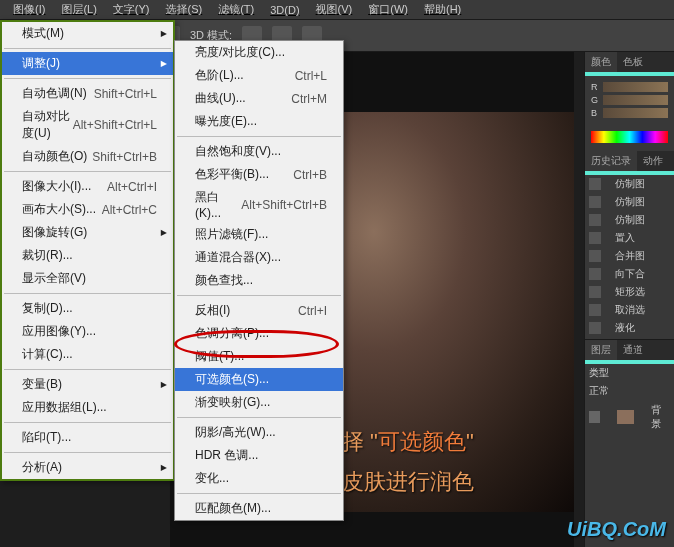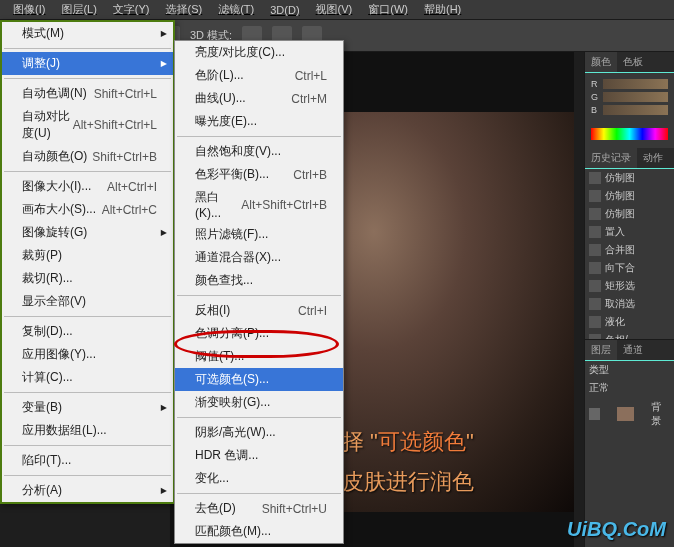--- a/index.html
+++ b/index.html
@@ -16,30 +16,30 @@
 .instruction .highlight { color: #f07b3a; }
 .submenu1 { position: absolute; left: 0; top: 20px; width: 175px; background: #f0f0f0; border: 2px solid #4d7c0f; box-shadow: 2px 2px 6px rgba(0,0,0,0.4); z-index: 10; }
 .submenu2 { position: absolute; left: 174px; top: 40px; width: 170px; background: #f0f0f0; border: 1px solid #888; box-shadow: 2px 2px 6px rgba(0,0,0,0.4); z-index: 11; }
 .menu-row { display: flex; justify-content: space-between; align-items: center; padding: 3px 16px 3px 20px; font-size: 12px; color: #222; position: relative; }
 .menu-row.highlighted { background: #3875d7; color: #fff; }
 .menu-row.has-sub::after { content: "▶"; font-size: 8px; position: absolute; right: 6px; }
 .menu-sep { height: 1px; background: #bbb; margin: 3px 2px; }
 .shortcut { color: #555; font-size: 12px; }
 .circled { position: absolute; left: 174px; top: 330px; width: 165px; height: 28px; border: 3px solid #c00; border-radius: 50%/60%; z-index: 12; pointer-events: none; }
 .right-panels { position: absolute; right: 0; top: 0; width: 90px; height: 100%; background: #383838; border-left: 1px solid #1a1a1a; color: #ccc; font-size: 10px; }
-.panel-tabs { display: flex; background: #2a2a2a; border-bottom: 1px solid #5eead4; }
+.panel-tabs { display: flex; background: #2a2a2a; border-bottom: 4px solid #5eead4; }
 .panel-tab { padding: 3px 6px; color: #aaa; font-size: 10px; }
 .panel-tab.active { background: #383838; }
 .swatch-group { padding: 6px; }
 .swatch-row { display: flex; align-items: center; gap: 4px; margin-bottom: 3px; }
 .swatch-label { font-size: 9px; color: #ccc; width: 8px; }
 .swatch-bar { height: 10px; flex: 1; background: linear-gradient(90deg, #5a4a3a, #8b7355); }
 .hue-strip { height: 12px; margin: 4px 6px; background: linear-gradient(90deg,#f00,#ff0,#0f0,#0ff,#00f,#f0f,#f00); }
 .history-section { margin-top: 8px; }
-.history-row { display: flex; align-items: center; padding: 2px 4px; gap: 4px; }
+.history-row { display: flex; align-items: center; padding: 2px 4px; gap: 14px; }
 .history-icon { width: 12px; height: 12px; background: #555; }
 .layers-section { position: absolute; bottom: 0; width: 100%; height: 208px; border-top: 1px solid #1a1a1a; }
 .layer-row { display: flex; align-items: center; padding: 3px 4px; gap: 17px; }
 .eye-icon { width: 12px; height: 12px; background: #666; }
 .layer-thumb { width: 18px; height: 14px; background: #8b6f5c; }
 .watermark { position: absolute; right: 8px; bottom: 6px; color: #4ab8e8; font-size: 20px; font-weight: bold; font-style: italic; text-shadow: 1px 1px 2px #000; }
 </style>
 </head>
 <body>
 
@@ -197,23 +197,20 @@
       <span class="shortcut">Alt+Ctrl+I</span>
     </div>
     <div class="menu-row">
       <span>画布大小(S)...</span>
       <span class="shortcut">Alt+Ctrl+C</span>
     </div>
     <div class="menu-row has-sub">
       <span>图像旋转(G)</span>
     </div>
     <div class="menu-row">
-      <span>裁剪(P)</span>
-    </div>
-    <div class="menu-row">
       <span>裁切(R)...</span>
     </div>
     <div class="menu-row">
       <span>显示全部(V)</span>
     </div>
     <div class="menu-sep"></div>
     <div class="menu-row">
       <span>复制(D)...</span>
     </div>
     <div class="menu-row">
@@ -296,20 +293,16 @@
       <span>阴影/高光(W)...</span>
     </div>
     <div class="menu-row">
       <span>HDR 色调...</span>
     </div>
     <div class="menu-row">
       <span>变化...</span>
     </div>
     <div class="menu-sep"></div>
     <div class="menu-row">
-      <span>去色(D)</span>
-      <span class="shortcut">Shift+Ctrl+U</span>
-    </div>
-    <div class="menu-row">
       <span>匹配颜色(M)...</span>
     </div>
   </div>
 <div class="circled"></div>
 
 </body></html>

